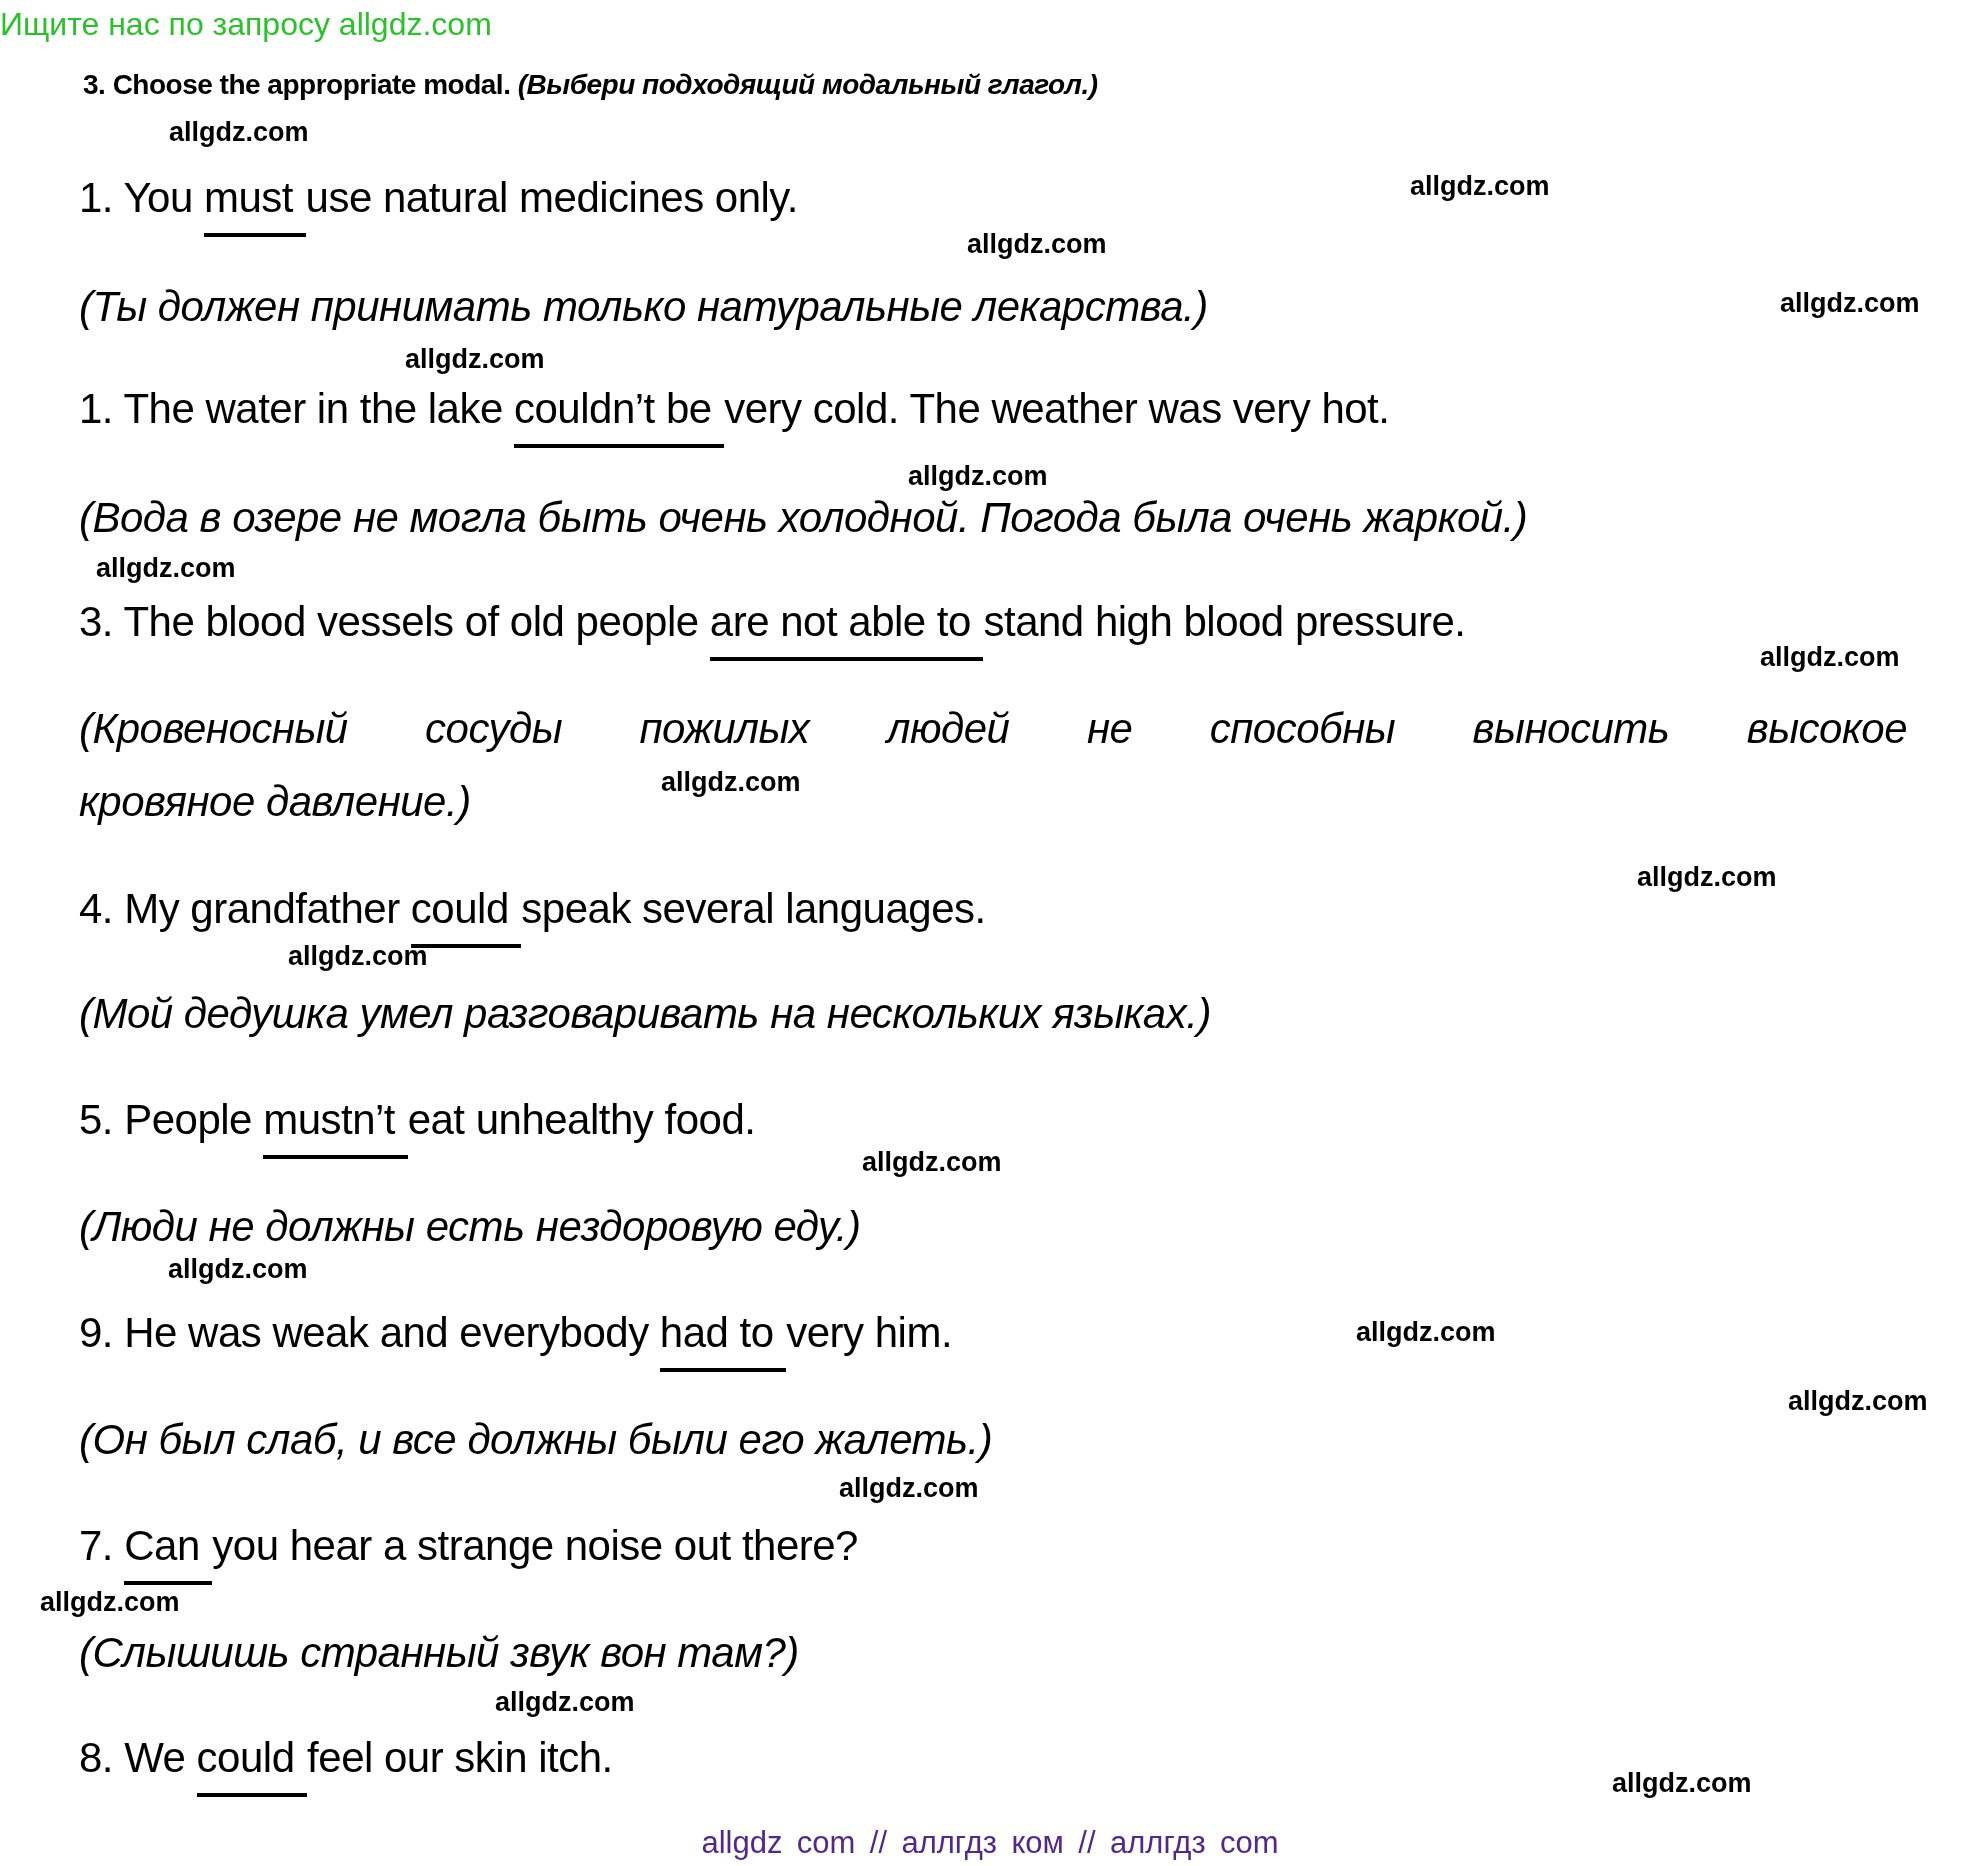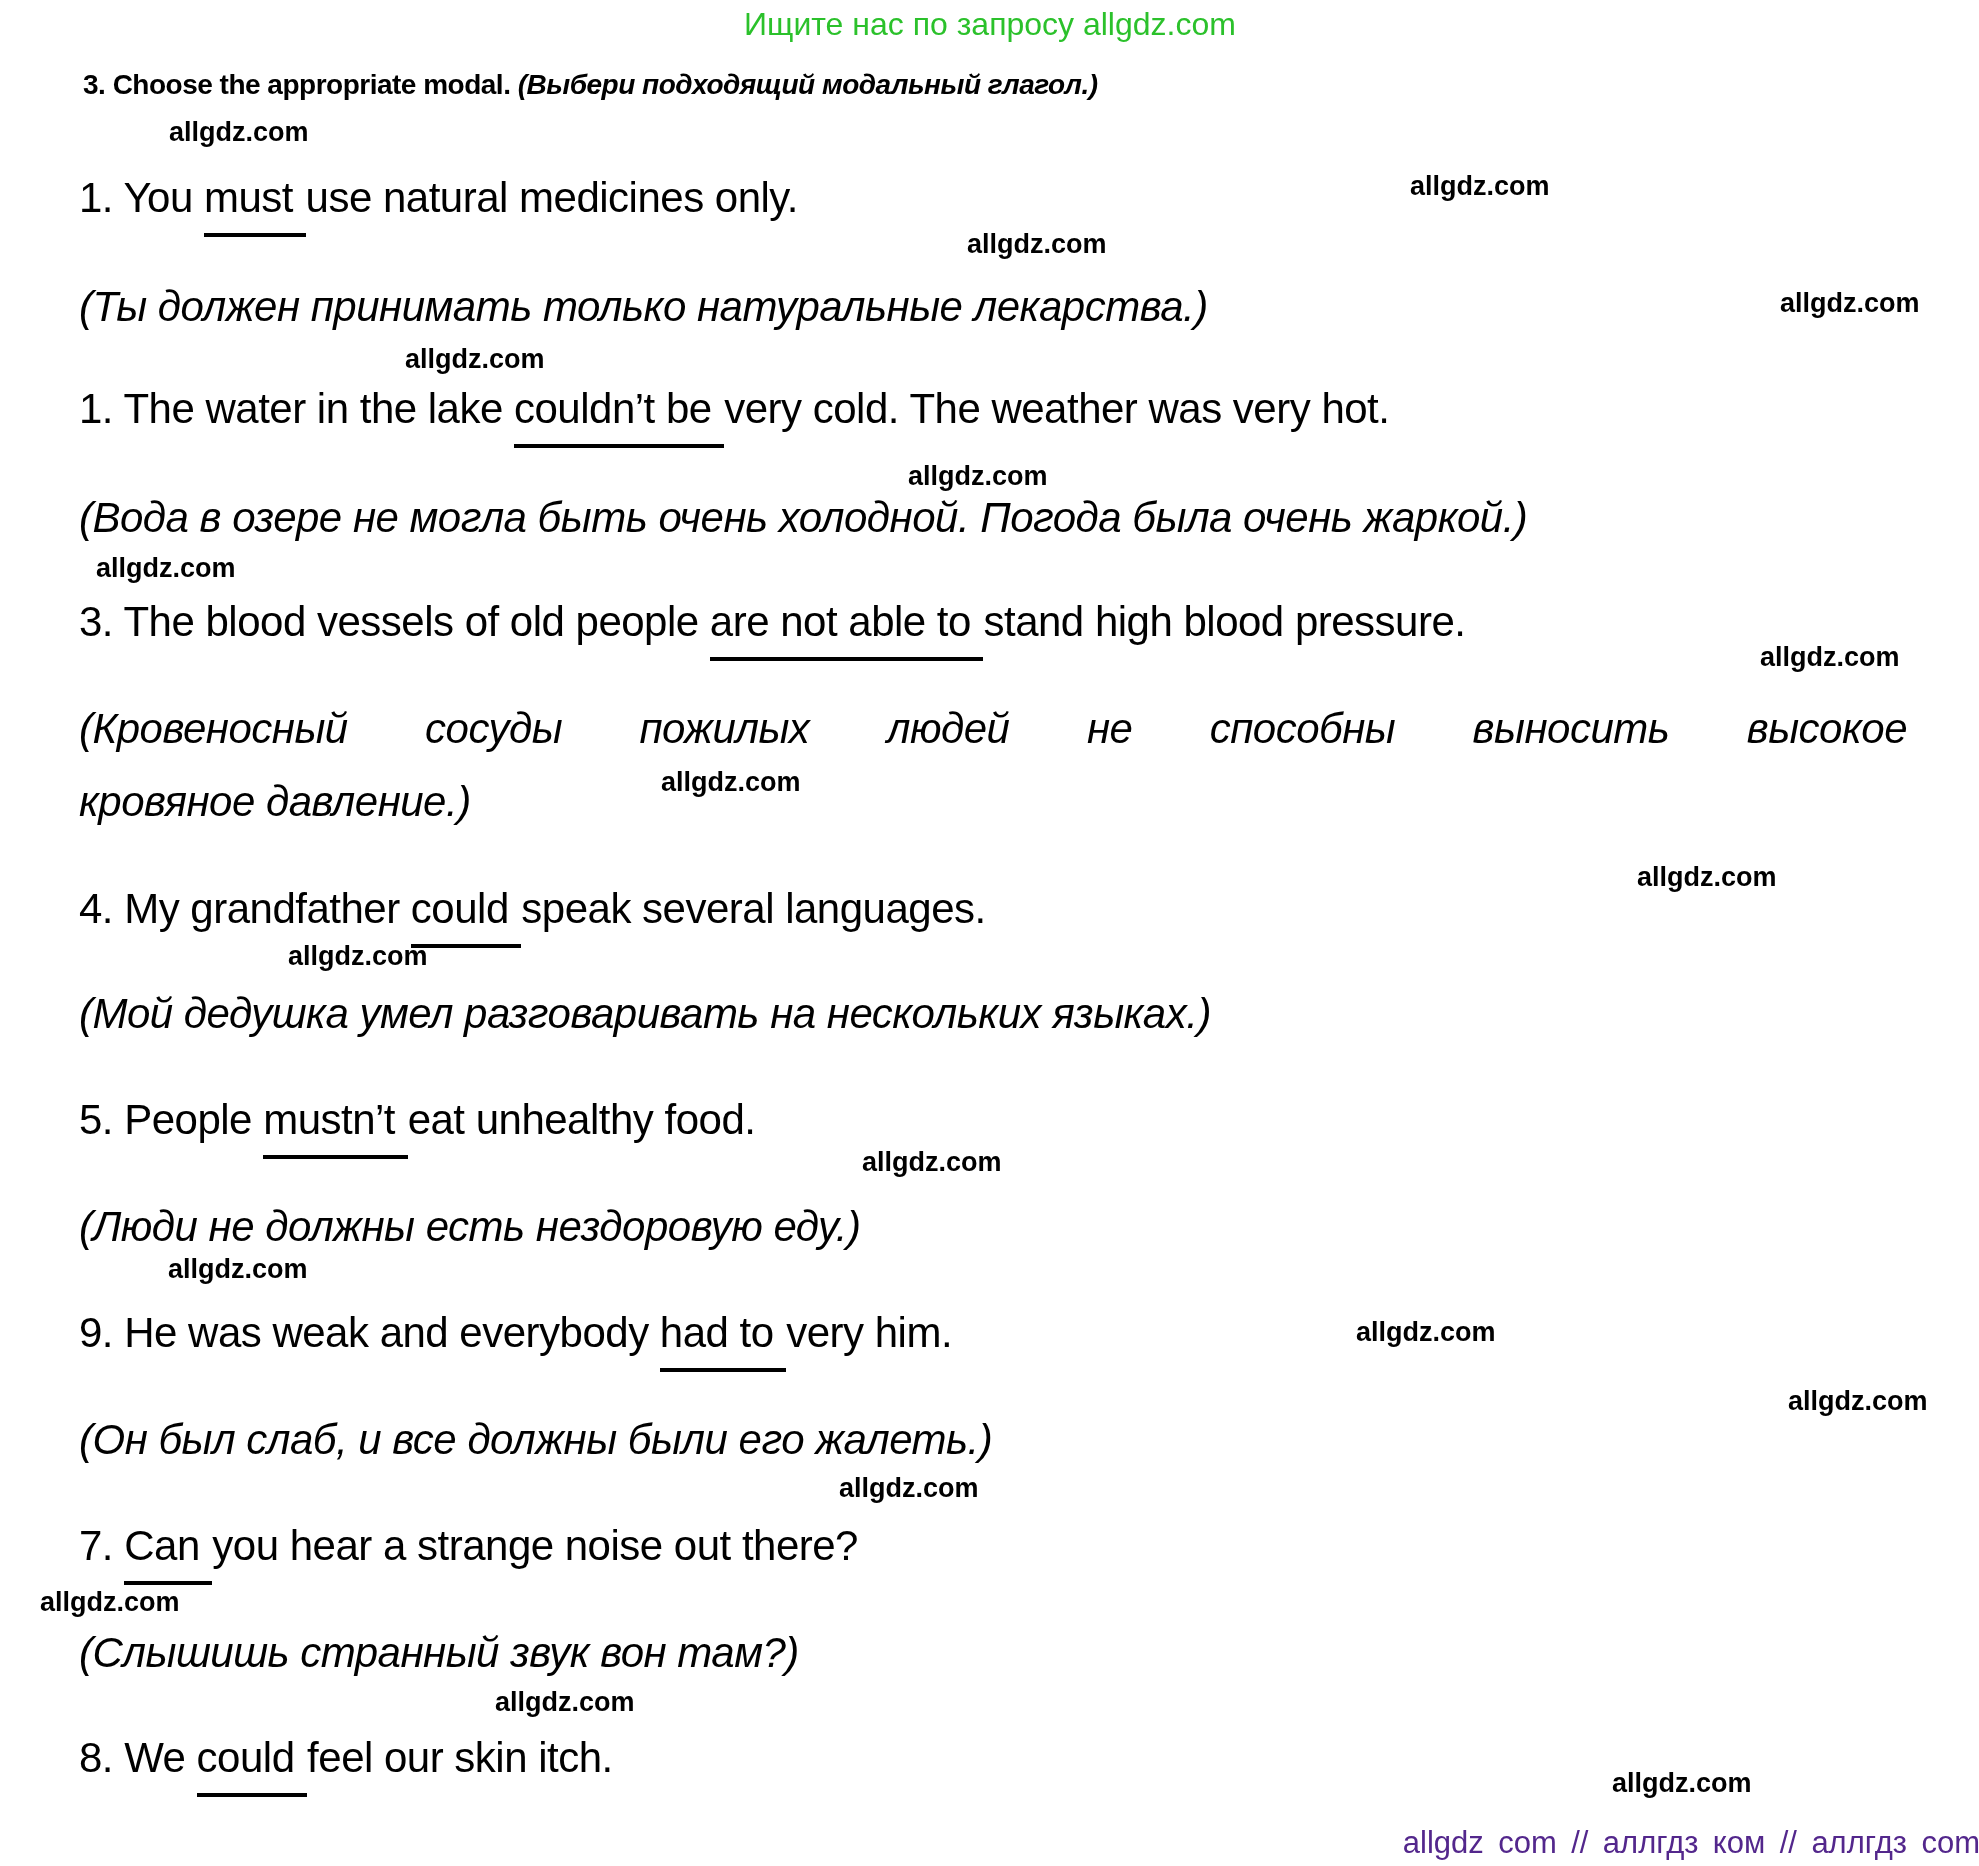--- a/index.html
+++ b/index.html
@@ -8,21 +8,20 @@
     width:1980px;
     height:1867px;
     background:#ffffff;
     font-family:"Liberation Sans", sans-serif;
     color:#000000;
     overflow:hidden;
   }
   .green-header{
     position:absolute;
     top:5.8px;left:0;width:100%;
-    text-align:center;
     font-size:32px;
     color:#2bc12b;
     white-space:nowrap;
   }
   .title{
     position:absolute;
     left:75px;top:61px;
     margin:8px;
     font-size:28px;
     font-weight:700;
@@ -58,21 +57,21 @@
   .wm{
     position:absolute;
     font-size:27px;
     color:#000000;
     white-space:nowrap;
     font-weight:bold;
   }
   .footer{
     position:absolute;
     left:0;top:1825px;width:100%;
-    text-align:right;
+    text-align:center;
     font-size:31px;
     color:#53278c;
     word-spacing:5.8px;
     white-space:nowrap;
   }
 </style>
 </head>
 <body>
 
 <div class="page">

